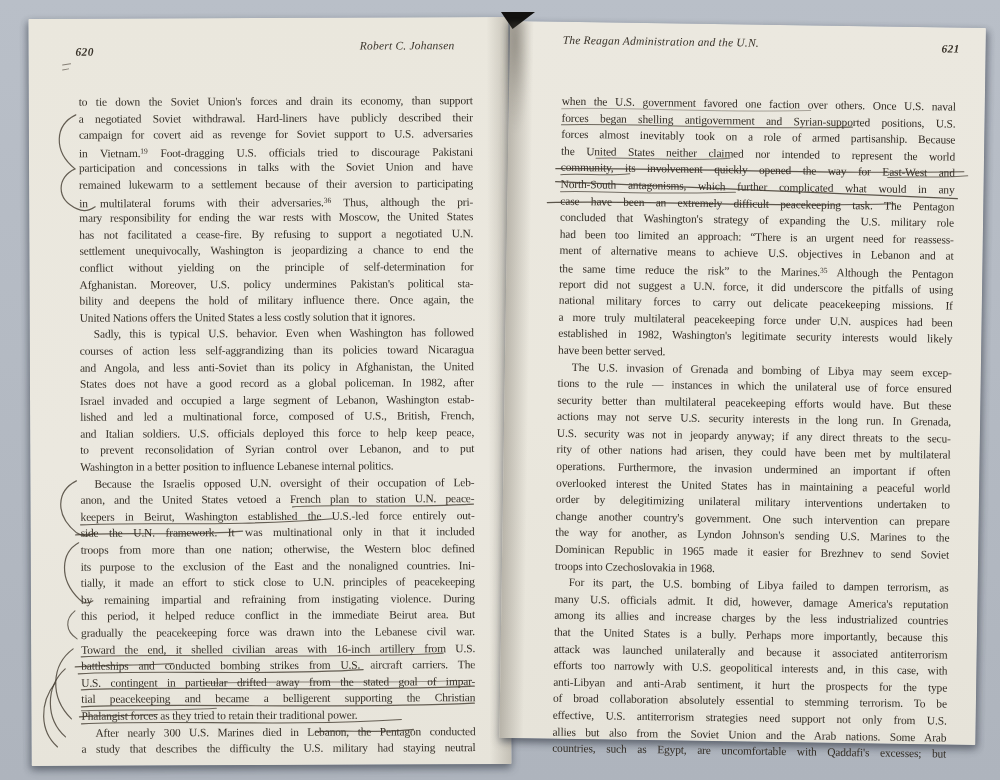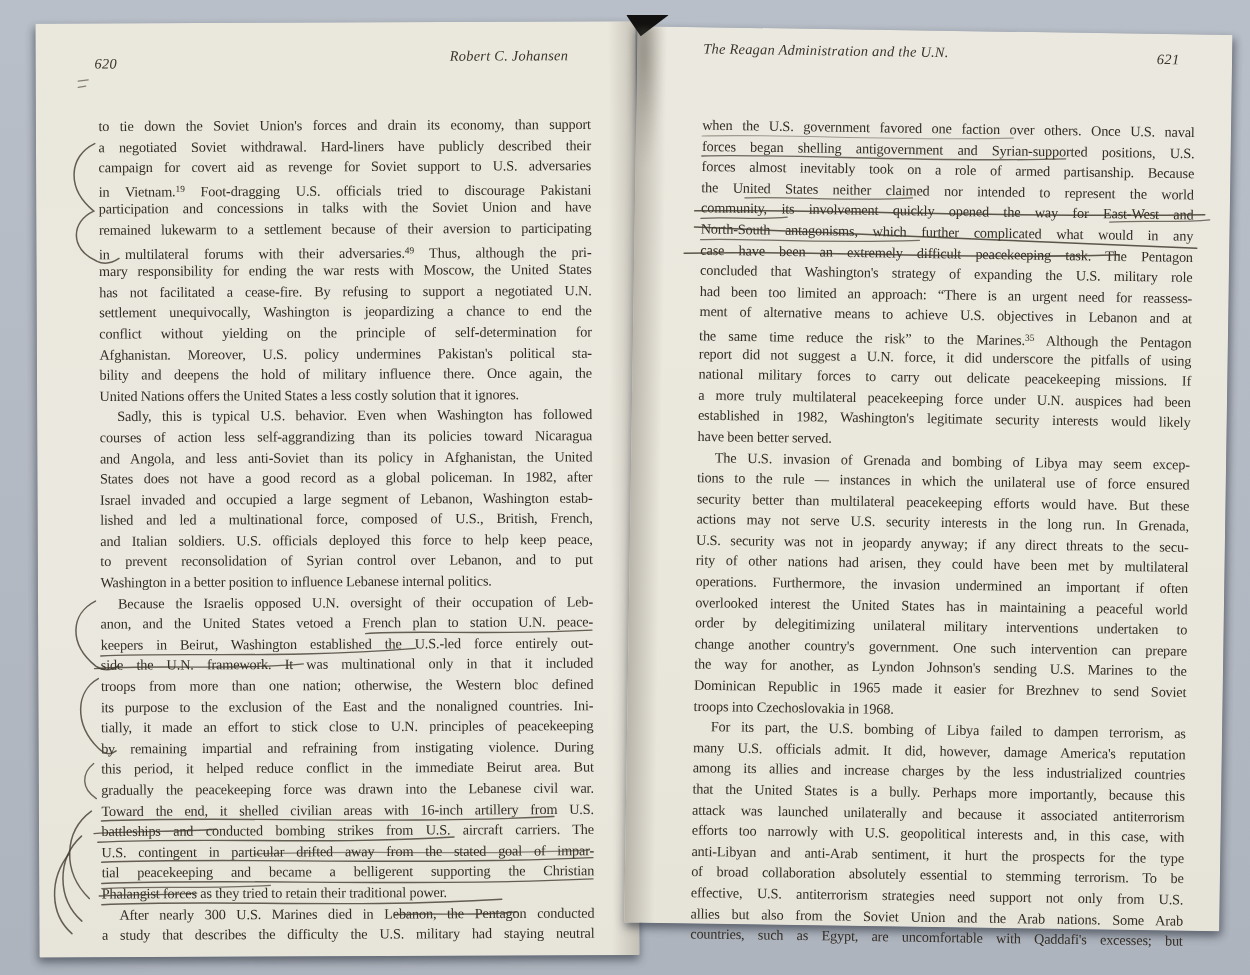--- a/index.html
+++ b/index.html
@@ -23,26 +23,26 @@
     left:510px;top:21px;width:476px;height:717px;
     transform-origin:0 0;transform:rotate(0.85deg);
     background:
       linear-gradient(90deg,rgba(105,99,88,0.38) 0px,rgba(105,99,88,0) 24px),
       linear-gradient(180deg,#ebe8df 0%,#eae7dd 55%,#e6e3d9 100%);
     box-shadow:0 4px 8px rgba(45,50,62,0.45),3px 3px 6px rgba(45,50,62,0.3);
   }
   .head-row{position:absolute;font-size:11.5px;color:#3a342b;}
   .page-left .head-row{top:27px;left:47px;right:38px;}
   .page-right .head-row{top:12px;left:53px;right:26px;}
-  .pgnum{font-style:italic;letter-spacing:0.3px;}
+  .pgnum{font-style:italic;letter-spacing:0.3px;font-weight:bold;}
   .runhead{font-style:italic;letter-spacing:0.2px;}
   .page-left .pgnum{position:absolute;left:0;top:0;}
   .page-left .runhead{position:absolute;right:16px;top:-5px;}
   .page-right .runhead{position:absolute;left:0;top:0;}
-  .page-right .pgnum{position:absolute;right:16px;top:3px;}
+  .page-right .pgnum{position:absolute;right:0;top:3px;}
   .text-block{position:absolute;width:394px;color:#332d25;}
   .page-left .text-block{left:50px;top:75px;}
   .page-right .text-block{left:53px;top:71px;}
   .tl{
     font-size:11.4px;line-height:16.6px;height:16.6px;
     text-align:justify;text-align-last:justify;
     letter-spacing:-0.12px;white-space:normal;overflow:visible;
   }
   .tl.end{text-align-last:left;}
   .tl.ind{text-indent:14px;}
@@ -74,21 +74,21 @@
     <span class="pgnum">620</span>
     <span class="runhead">Robert C. Johansen</span>
   </div>
   <div class="text-block" id="left-lines">
       <div class="tl">to tie down the Soviet Union's forces and drain its economy, than support</div>
       <div class="tl">a negotiated Soviet withdrawal. Hard-liners have publicly described their</div>
       <div class="tl">campaign for covert aid as revenge for Soviet support to U.S. adversaries</div>
       <div class="tl">in Vietnam.<sup>19</sup> Foot-dragging U.S. officials tried to discourage Pakistani</div>
       <div class="tl">participation and concessions in talks with the Soviet Union and have</div>
       <div class="tl">remained lukewarm to a settlement because of their aversion to participating</div>
-      <div class="tl">in multilateral forums with their adversaries.<sup>49</sup> Thus, although the pri-</div>
+      <div class="tl">in multilateral forums with their adversaries.<sup>36</sup> Thus, although the pri-</div>
       <div class="tl">mary responsibility for ending the war rests with Moscow, the United States</div>
       <div class="tl">has not facilitated a cease-fire. By refusing to support a negotiated U.N.</div>
       <div class="tl">settlement unequivocally, Washington is jeopardizing a chance to end the</div>
       <div class="tl">conflict without yielding on the principle of self-determination for</div>
       <div class="tl">Afghanistan. Moreover, U.S. policy undermines Pakistan's political sta-</div>
       <div class="tl">bility and deepens the hold of military influence there. Once again, the</div>
       <div class="tl end">United Nations offers the United States a less costly solution that it ignores.</div>
       <div class="tl ind">Sadly, this is typical U.S. behavior. Even when Washington has followed</div>
       <div class="tl">courses of action less self-aggrandizing than its policies toward Nicaragua</div>
       <div class="tl">and Angola, and less anti-Soviet than its policy in Afghanistan, the United</div>

